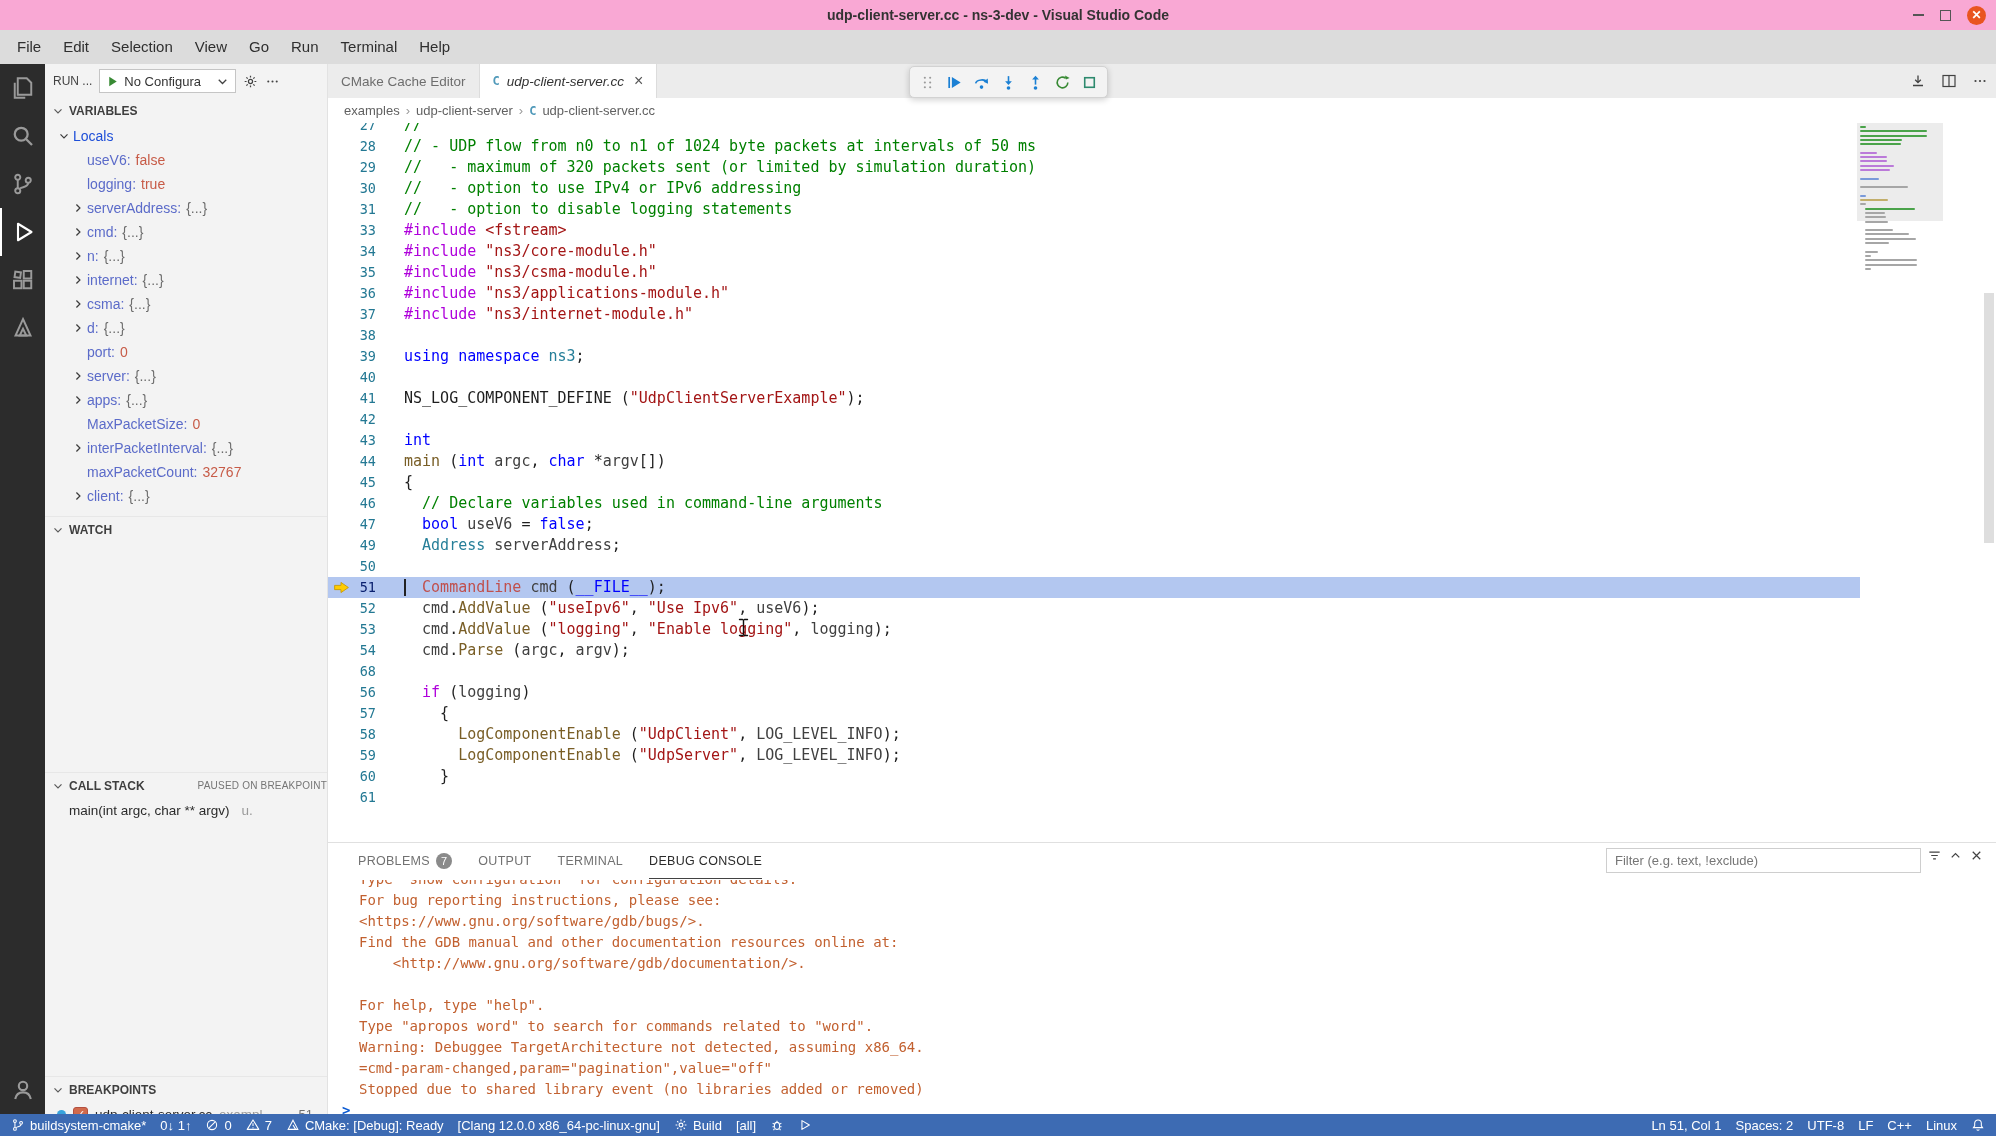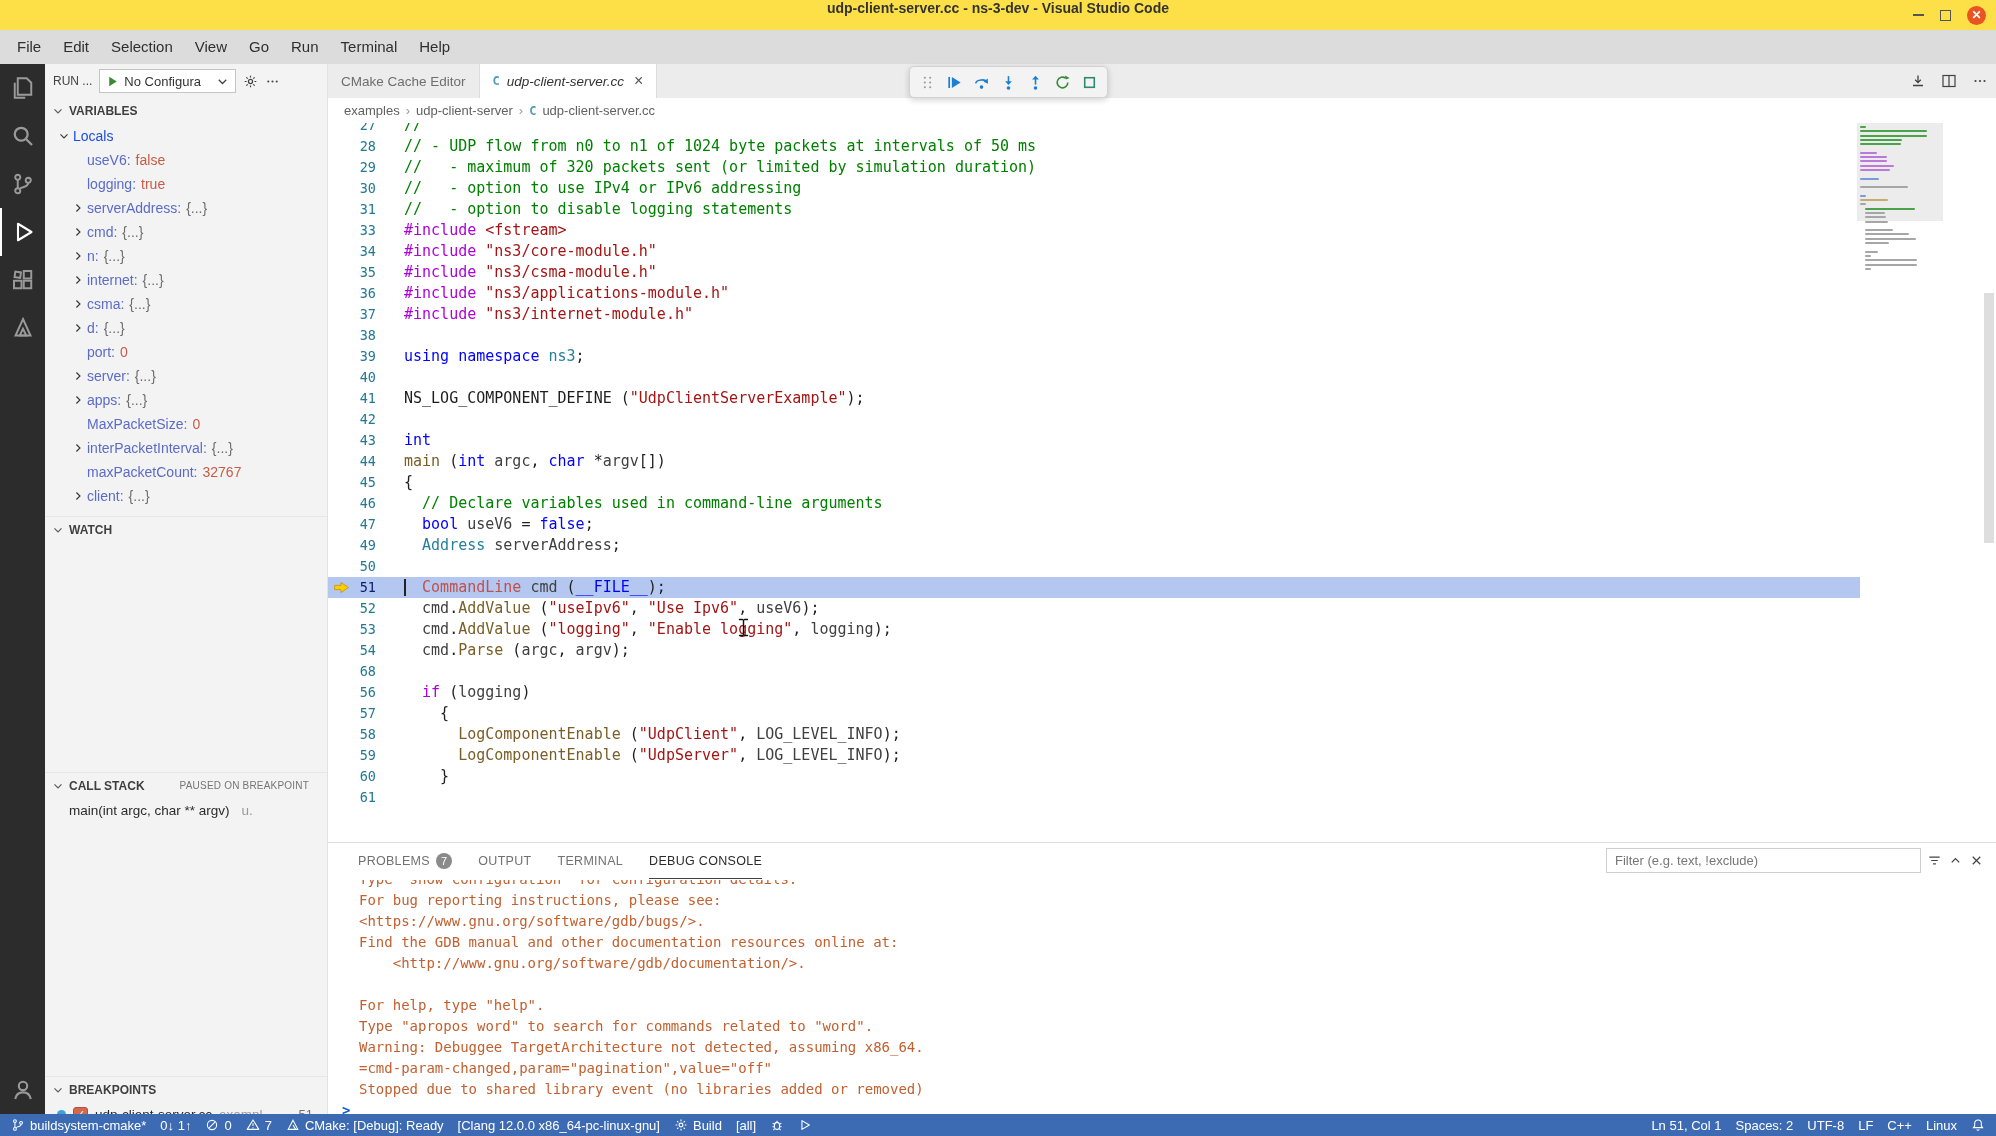--- a/index.html
+++ b/index.html
@@ -1,21 +1,21 @@
 <!DOCTYPE html>
 <html><head>
 <meta charset="utf-8">
 <style>
   *{box-sizing:border-box;margin:0;padding:0}
   html,body{width:1996px;height:1136px;overflow:hidden}
   body{font-family:"Liberation Sans",sans-serif;background:#fff;position:relative}
   .window{position:absolute;inset:0;background:#fff}
 
   
-  .titlebar{height:30px;background:#fde047;display:flex;align-items:flex-start;justify-content:center;position:relative}
+  .titlebar{height:30px;background:#f9a8d4;display:flex;align-items:center;justify-content:center;position:relative}
   .title{font-size:14px;font-weight:700;color:#333}
   .win-controls{position:absolute;right:10px;top:0;height:100%;display:flex;align-items:center;gap:16px}
   .wc-min{width:11px;height:2px;background:#555}
   .wc-max{width:11px;height:11px;border:1.5px solid #555}
   .wc-close{width:19px;height:19px;border-radius:50%;background:#e95420;color:#fff;font-size:12px;line-height:19px;text-align:center;font-weight:700}
 
   
   .menubar{height:34px;background:#dcdcdc;display:flex;align-items:center;padding-left:6px}
   .menu-item{padding:0 11px;font-size:15px;color:#2f2f2f;height:26px;line-height:26px;border-radius:4px}
 
@@ -42,21 +42,21 @@
   .tw{display:inline-flex;width:18px;justify-content:center;flex:none}
   .tw svg{width:14px;height:14px;display:block}
   #var-list{position:absolute;top:60px;left:0;right:0}
   .var-row{height:24px;display:flex;align-items:center;font-size:14px;padding-left:10px;white-space:nowrap}
   .var-row.lvl1{padding-left:24px}
   .vscope{color:#1d4ed8}
   .vname{color:#5b6bc9}
   .vval{margin-left:5px}
   .vval.prim{color:#c75b47}
   .vval.obj{color:#6d6d6d}
-  .cs-badge{margin-left:auto;margin-right:18px;font-size:10px;font-weight:400;color:#757575;letter-spacing:.2px}
+  .cs-badge{margin-left:auto;margin-right:0;font-size:10px;font-weight:400;color:#757575;letter-spacing:.2px}
   .frame-row{position:absolute;left:0;right:0;height:24px;display:flex;align-items:center;gap:12px;padding-left:24px;font-size:13.5px;color:#2b2b2b;white-space:nowrap}
   .dim{color:#9a9a9a}
   .bp-row{position:absolute;left:0;right:0;height:24px;display:flex;align-items:center;gap:7px;padding-left:12px;font-size:13.5px;color:#2b2b2b;white-space:nowrap}
   .bp-dot{width:9px;height:9px;border-radius:50%;background:#38a3dd;flex:none}
   .bp-check{width:15px;height:15px;background:#d16a4c;border:1px solid #b34f3f;border-radius:3px;color:#fff;font-size:11px;line-height:13px;text-align:center;flex:none}
   .bp-line{margin-left:auto;margin-right:14px;color:#6f6f6f;font-size:13px}
 
   
   .editorpane{flex:1;display:flex;flex-direction:column;position:relative;min-width:0}
   .tabbar{height:34px;background:#ececec;display:flex;align-items:stretch;position:relative;flex:none}
@@ -93,21 +93,21 @@
   .dbg-toolbar{position:absolute;left:909px;top:66px;height:32px;background:#f3f3f3;border:1px solid #d2d2d2;border-radius:5px;box-shadow:0 2px 6px rgba(0,0,0,.18);display:flex;align-items:center;padding:0 4px;z-index:60}
   .dbg-btn{width:27px;height:28px;display:flex;align-items:center;justify-content:center;color:#7a7a7a}
   .dbg-btn svg{width:17px;height:17px;display:block}
 
   
   .panel{height:272px;flex:none;border-top:1px solid #e0e0e0;background:#fff;position:relative}
   .panel-tabs{height:36px;display:flex;align-items:center;gap:26px;padding-left:30px}
   .ptab{font-size:12.5px;letter-spacing:.3px;color:#717171;display:flex;align-items:center;gap:6px;height:35px;border-bottom:1px solid transparent}
   .ptab.active{color:#2b2b2b;border-bottom-color:#424242}
   .pbadge{background:#8a8a8a;color:#fff;border-radius:9px;font-size:11px;padding:0 5px;height:16px;line-height:16px}
-  .panel-controls{position:absolute;right:12px;top:5px;display:flex;align-items:center;gap:6px;color:#424242}
+  .panel-controls{position:absolute;right:12px;top:5px;display:flex;align-items:flex-start;gap:6px;color:#424242}
   .panel-controls svg{width:15px;height:15px;display:block}
   .filter-input{width:315px;height:25px;border:1px solid #cecece;background:#fff;font-size:13px;color:#3c3c3c;padding:0 8px;font-family:"Liberation Sans",sans-serif}
   .filter-input::placeholder{color:#767676}
   .console{position:absolute;top:37px;bottom:0;left:0;right:0;overflow:hidden;padding-left:31px;font-family:"DejaVu Sans Mono",monospace;font-size:14px;line-height:21px;color:#c2602f}
   .console-line{height:21px;white-space:pre}
   .console-line.partial{margin-top:-11px}
   .prompt-row{height:21px;margin-left:-17px;color:#0b5bd3;font-weight:700}
 
   
   .statusbar{position:absolute;left:0;right:0;bottom:0;height:22px;background:#3d6bb3;color:#fff;display:flex;align-items:flex-start;justify-content:space-between;font-size:13px;padding:0 4px}

